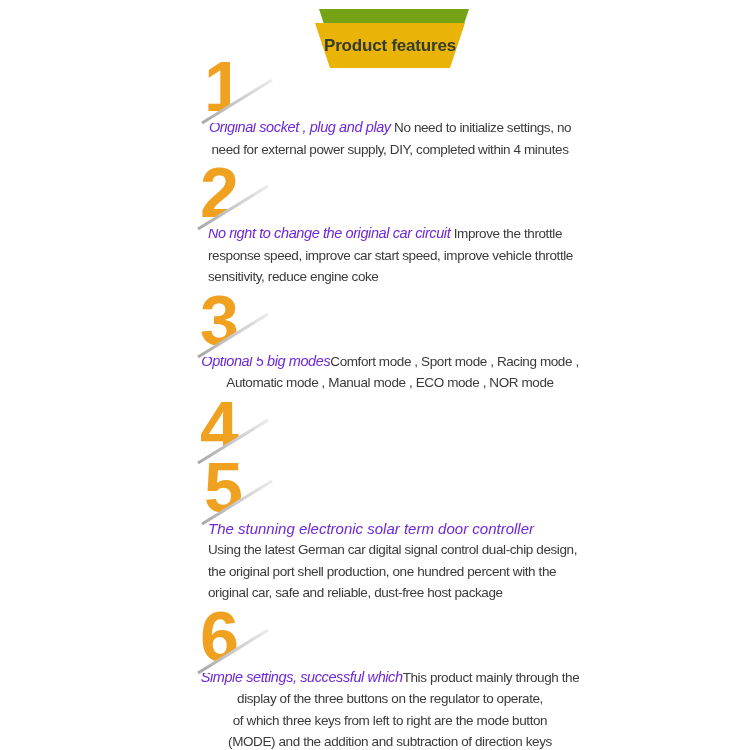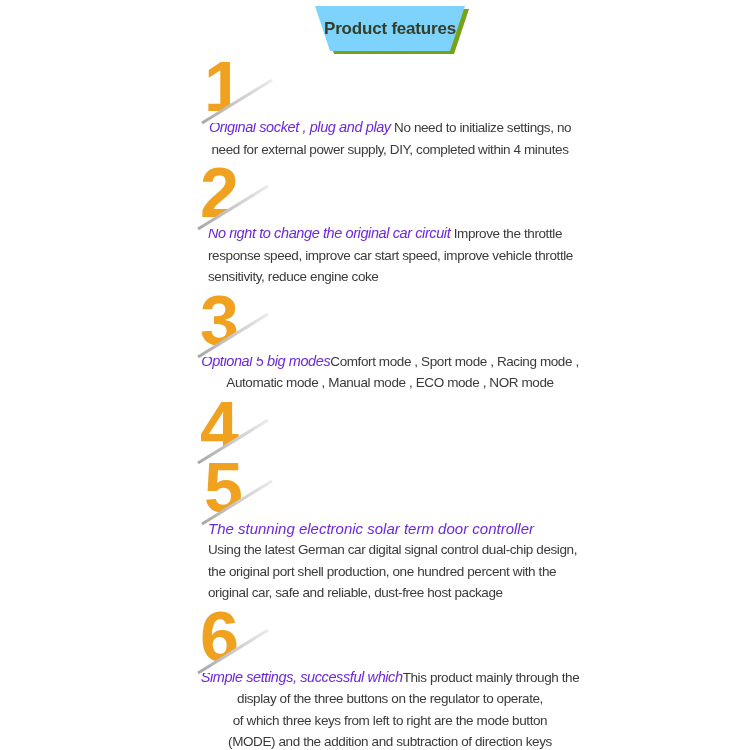--- a/index.html
+++ b/index.html
@@ -26,23 +26,23 @@
   }
   .banner-shadow {
     position: absolute;
     left: 4px; top: 3px;
     width: 150px; height: 45px;
     background: #76a216;
     clip-path: polygon(0 0, 100% 0, 90% 100%, 10% 100%);
   }
   .banner {
     position: absolute;
-    left: 0; top: 0;
+    left: 0; top: 17px;
     width: 150px; height: 45px;
-    background: #7dd3fc;
+    background: #eab308;
     clip-path: polygon(0 0, 100% 0, 90% 100%, 10% 100%);
     display: flex;
     align-items: center;
     justify-content: center;
   }
   .banner-label {
     font-size: 17px;
     font-weight: 600;
     color: #333d28;
     letter-spacing: -0.2px;

